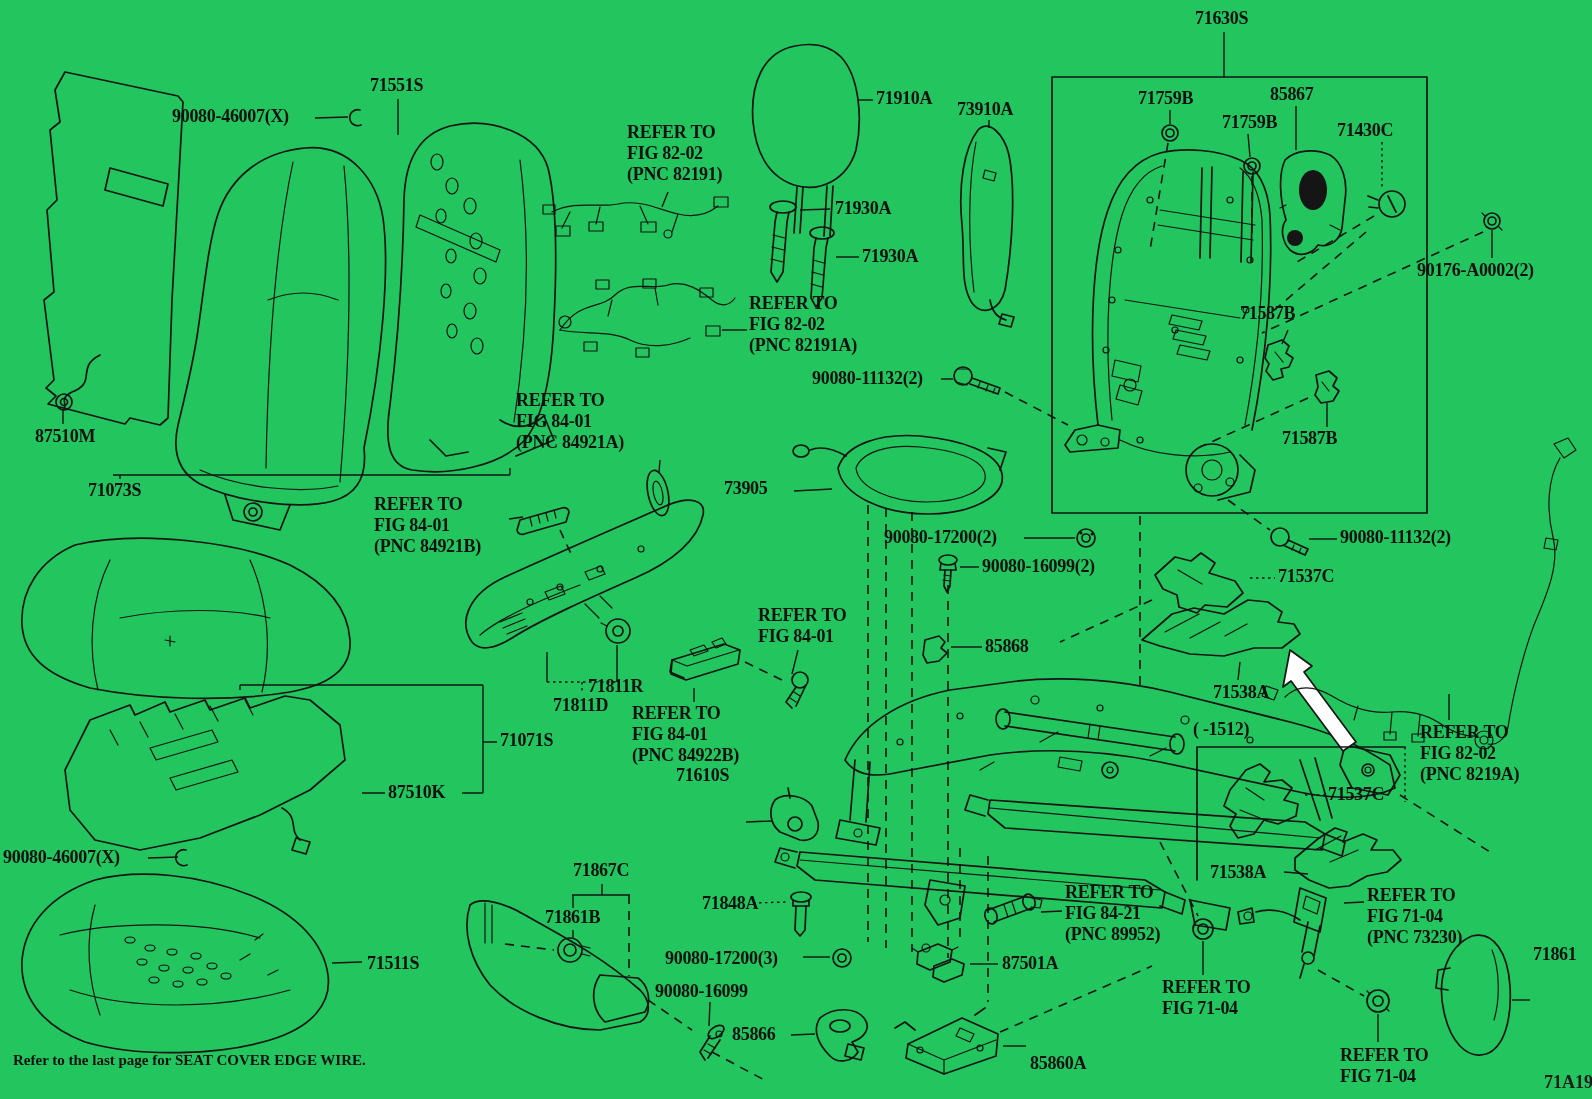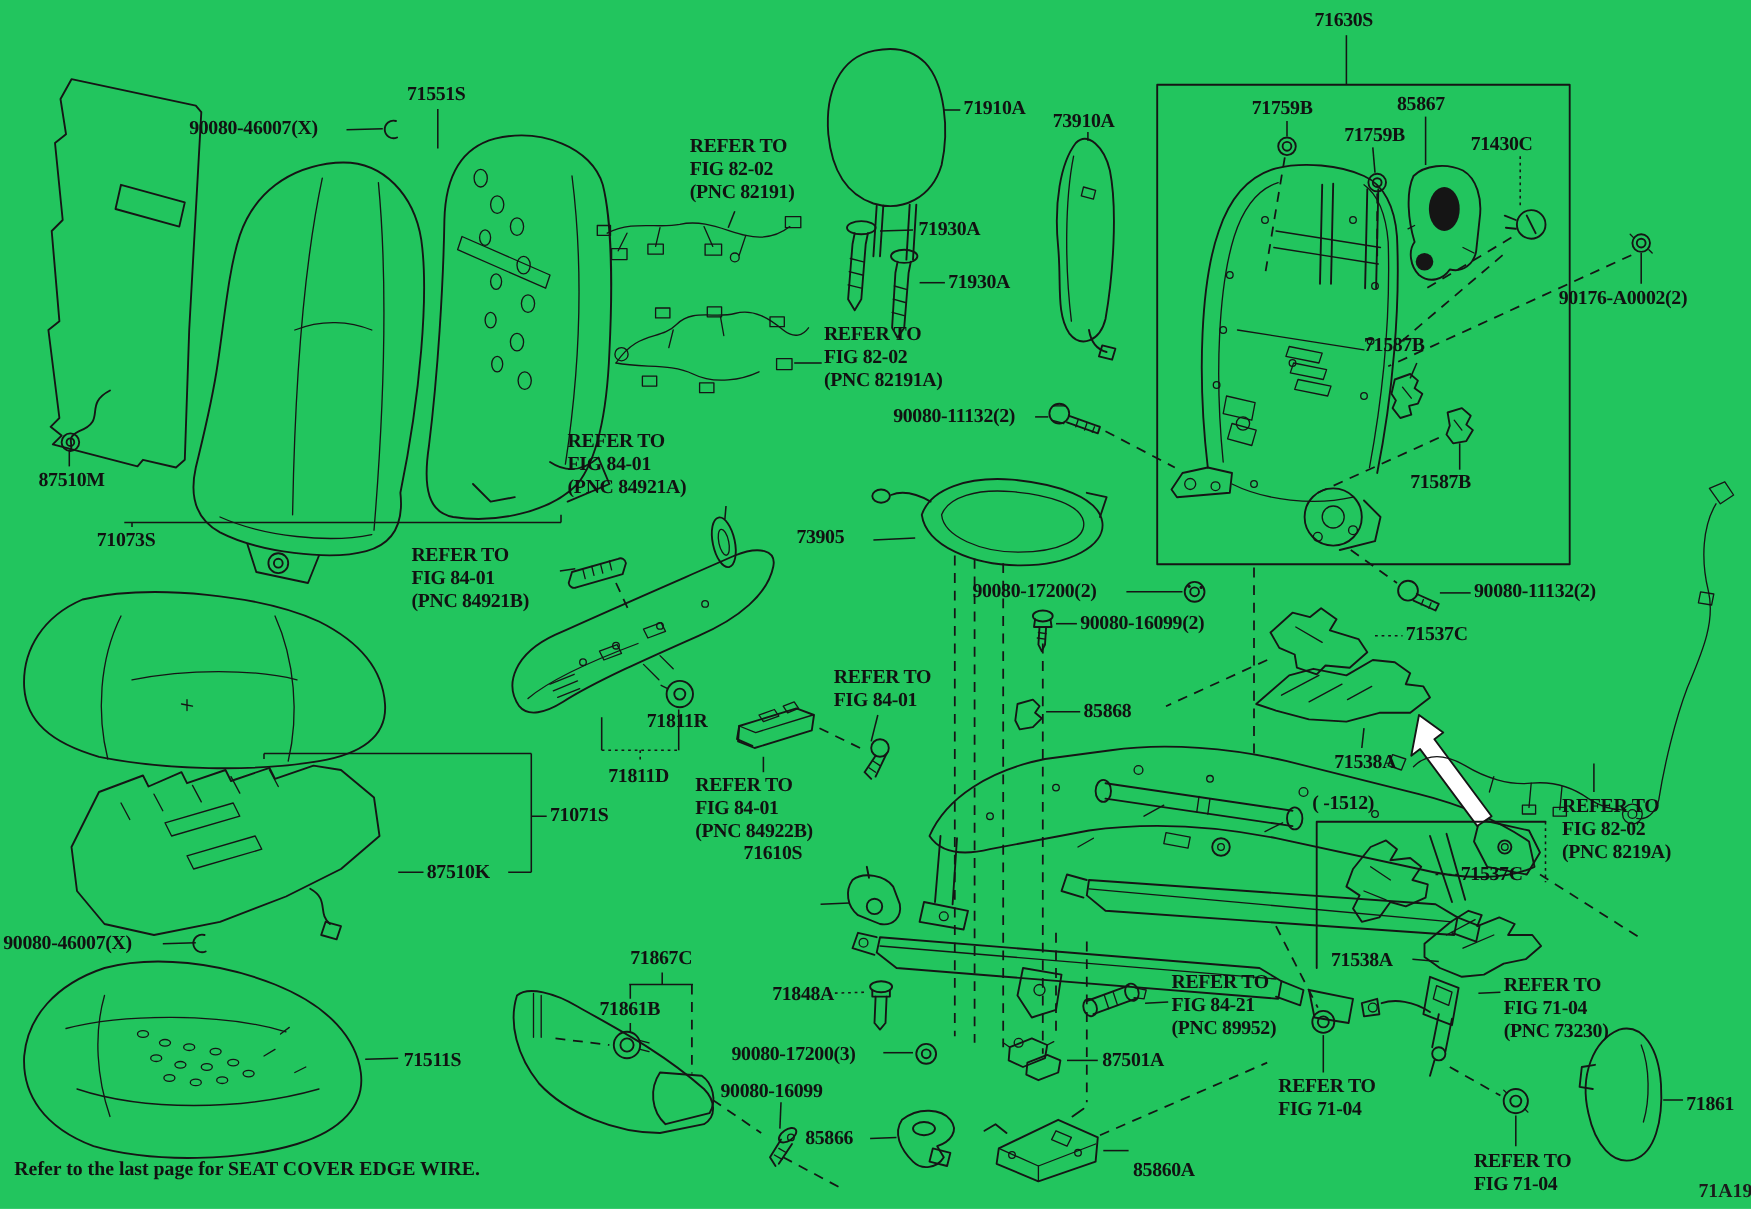--- a/index.html
+++ b/index.html
@@ -1,21 +1,21 @@
 <!DOCTYPE html>
 <html><head>
 <meta charset="utf-8">
 <style>
   html,body{margin:0;padding:0;background:#fff;}
   .stage{position:relative;width:1592px;height:1099px;background:#22c55e;overflow:hidden;
          font-family:Liberation Serif, serif;padding-left:36px;}
   .stage svg{position:absolute;left:0;top:0;}
   .pl{position:absolute;font-weight:bold;font-size:18px;line-height:21px;letter-spacing:-0.3px;
       color:#111;white-space:pre-line;z-index:5;}
-  .foot{position:absolute;font-weight:bold;font-size:18px;letter-spacing:0;color:#111;z-index:5;}
+  .foot{position:absolute;font-weight:bold;font-size:15px;letter-spacing:0;color:#111;z-index:5;}
   .code{position:absolute;font-weight:bold;font-size:18px;color:#1b1b1b;z-index:5;margin-left:44px;}
   .art{stroke:#151515;fill:none;stroke-width:1.7;stroke-linejoin:round;stroke-linecap:round;}
   .thin{stroke-width:1.2;}
   .lead{stroke:#151515;fill:none;stroke-width:1.4;}
   .dash{stroke:#151515;fill:none;stroke-width:1.6;stroke-dasharray:9,7;}
   .dot{stroke:#151515;fill:none;stroke-width:1.4;stroke-dasharray:2.5,3.5;}
   .fillb{fill:#151515;stroke:none;}
   .fillw{fill:#ffffff;stroke:#151515;stroke-width:1.7;stroke-linejoin:round;}
 </style>
 </head>
@@ -583,21 +583,21 @@
 <div class="pl" style="left:374px;top:494px">REFER TO
 FIG 84-01
 (PNC 84921B)</div>
 <div class="pl" style="left:884px;top:527px">90080-17200(2)</div>
 <div class="pl" style="left:1340px;top:527px">90080-11132(2)</div>
 <div class="pl" style="left:982px;top:556px">90080-16099(2)</div>
 <div class="pl" style="left:1278px;top:566px">71537C</div>
 <div class="pl" style="left:758px;top:605px">REFER TO
 FIG 84-01</div>
 <div class="pl" style="left:985px;top:636px">85868</div>
-<div class="pl" style="left:588px;top:645px">71811R</div>
+<div class="pl" style="left:588px;top:676px">71811R</div>
 <div class="pl" style="left:1213px;top:682px">71538A</div>
 <div class="pl" style="left:553px;top:695px">71811D</div>
 <div class="pl" style="left:1420px;top:722px">REFER TO
 FIG 82-02
 (PNC 8219A)</div>
 <div class="pl" style="left:1193px;top:719px">(    -1512)</div>
 <div class="pl" style="left:500px;top:730px">71071S</div>
 <div class="pl" style="left:632px;top:703px">REFER TO
 FIG 84-01
 (PNC 84922B)</div>
@@ -614,21 +614,21 @@
 <div class="pl" style="left:1065px;top:882px">REFER TO
 FIG 84-21
 (PNC 89952)</div>
 <div class="pl" style="left:545px;top:907px">71861B</div>
 <div class="pl" style="left:367px;top:953px">71511S</div>
 <div class="pl" style="left:665px;top:948px">90080-17200(3)</div>
 <div class="pl" style="left:1002px;top:953px">87501A</div>
 <div class="pl" style="left:655px;top:981px">90080-16099</div>
 <div class="pl" style="left:1162px;top:977px">REFER TO
 FIG 71-04</div>
-<div class="pl" style="left:1533px;top:993px">71861</div>
+<div class="pl" style="left:1533px;top:944px">71861</div>
 <div class="pl" style="left:732px;top:1024px">85866</div>
 <div class="pl" style="left:1030px;top:1053px">85860A</div>
 <div class="pl" style="left:1340px;top:1045px">REFER TO
 FIG 71-04</div>
 
 <div class="foot" style="left:13px;top:1052px">Refer to the last page for SEAT COVER EDGE WIRE.</div>
 <div class="code" style="left:1500px;top:1072px">71A197A</div>
 
 </div>
 

